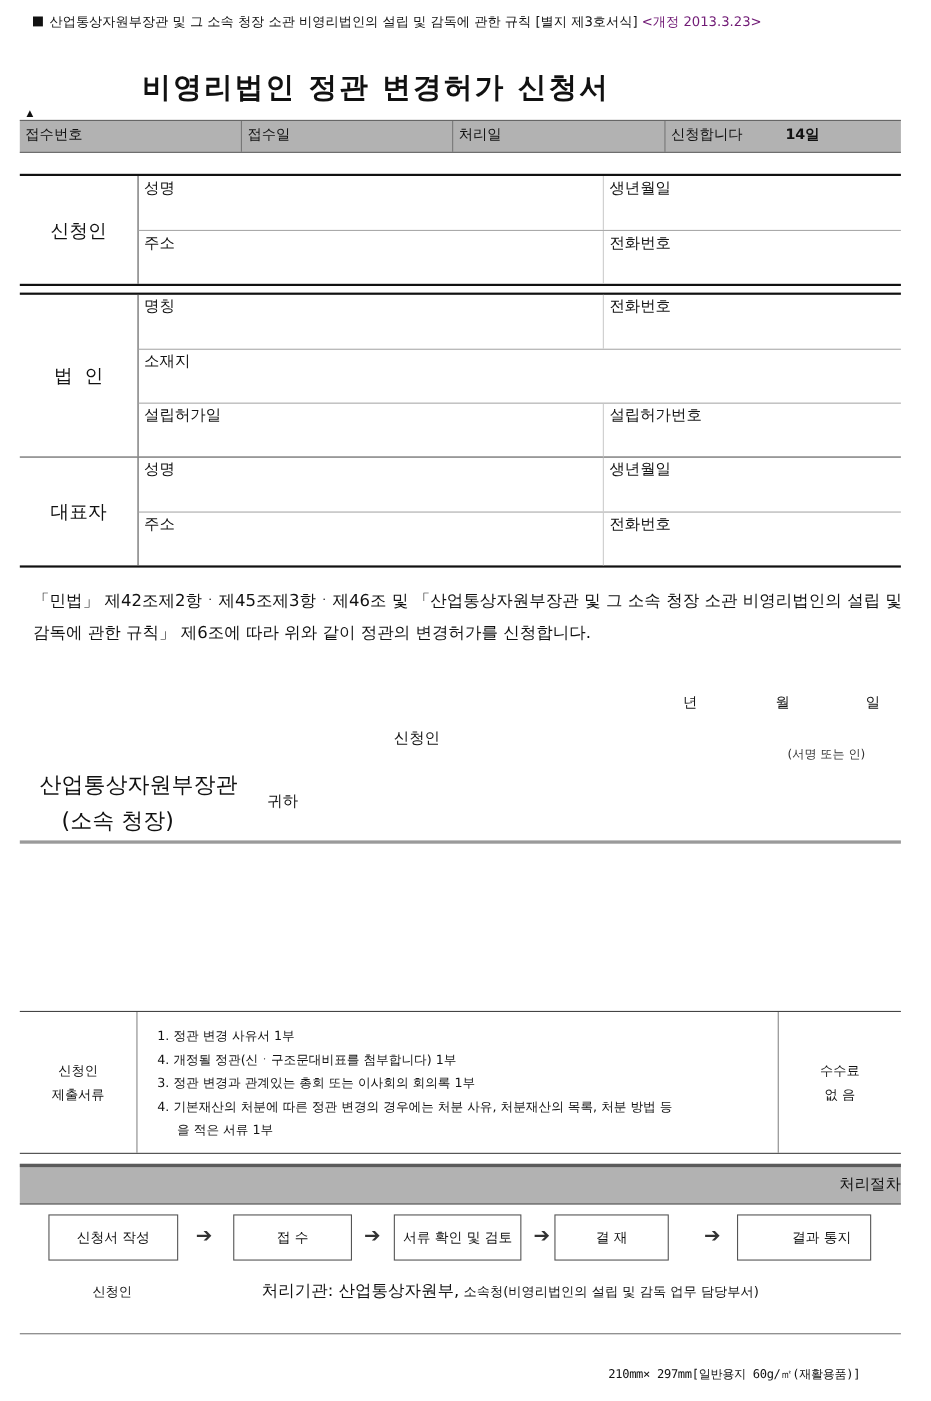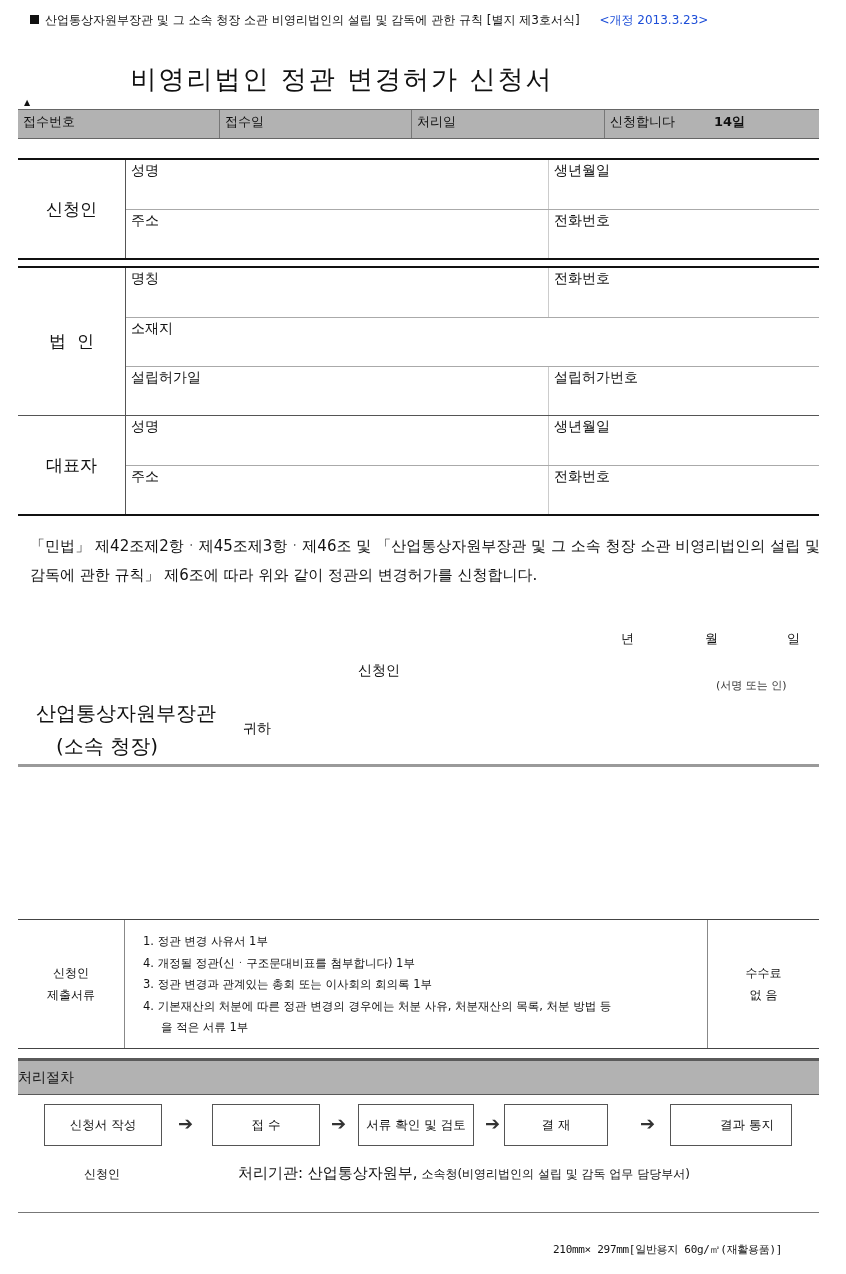--- a/index.html
+++ b/index.html
@@ -2,23 +2,23 @@
 <html><head>
 <meta charset="utf-8">
 <style>
   * { box-sizing: border-box; margin: 0; padding: 0; }
   html, body { width: 846px; height: 1274px; background: #ffffff; overflow: hidden; }
   body { position: relative; font-family: "DejaVu Sans", "Liberation Sans", sans-serif; color: #111; }
   .abs { position: absolute; }
 
   .header-note { left: 30px; top: 12px; font-size: 12px; color: #111; white-space: nowrap; }
   .header-note .square { display: inline-block; width: 9px; height: 9px; background: #111; margin-right: 6px; vertical-align: 0; }
-  .header-note .rev { color: #1d4ed8; margin-left: 16px; }
+  .header-note .rev { color: #701a75; }
 
-  .title { left: 0; width: 684px; top: 62px; text-align: center; font-size: 26px; font-weight: normal; letter-spacing: 2px; }
+  .title { left: 0; width: 684px; top: 62px; text-align: center; font-size: 26px; font-weight: bold; letter-spacing: 2px; }
   .dot { left: 24px; top: 98px; font-size: 8px; }
 
   
   .receipt { left: 18px; top: 109px; width: 801px; height: 30px; background: #b2b2b2; border-top: 1px solid #666; border-bottom: 1px solid #666; display: flex; }
   .receipt .cell { position: relative; height: 100%; font-size: 13px; padding: 3px 5px; border-left: 1px solid #777; }
   .receipt .cell:first-child { border-left: none; }
   .receipt .cell .val { position: absolute; left: 109px; top: 3px; font-weight: bold; font-size: 13px; }
 
   
   .sect { left: 18px; width: 801px; border-top: 2px solid #111; border-bottom: 2px solid #111; }
@@ -45,21 +45,21 @@
   .thick-sep { left: 18px; top: 764px; width: 801px; height: 3px; background: #9a9a9a; }
 
   
   .docs { left: 18px; top: 919px; width: 801px; height: 130px; border-top: 1px solid #444; border-bottom: 1px solid #444; display: flex; }
   .docs .dl { width: 107px; border-right: 1px solid #888; display: flex; flex-direction: column; align-items: center; justify-content: center; font-size: 12px; line-height: 22px; }
   .docs .dm { width: 583px; border-right: 1px solid #888; padding: 11px 0 0 18px; font-size: 11.5px; line-height: 21.5px; }
   .docs .dm .item { white-space: nowrap; }
   .docs .dm .cont { padding-left: 18px; }
   .docs .dr { flex: 1; display: flex; flex-direction: column; align-items: center; justify-content: center; font-size: 12px; line-height: 22px; }
 
-  .proc-head { left: 18px; top: 1058px; width: 801px; height: 37px; background: #b2b2b2; border-top: 3px solid #5a5a5a; border-bottom: 1px solid #5a5a5a; text-align: left; font-size: 14px; line-height: 32px; }
+  .proc-head { left: 18px; top: 1058px; width: 801px; height: 37px; background: #b2b2b2; border-top: 3px solid #5a5a5a; border-bottom: 1px solid #5a5a5a; text-align: right; font-size: 14px; line-height: 32px; }
 
   .step { top: 1104px; height: 42px; border: 1px solid #555; background: #fff; font-size: 12.5px; display: flex; align-items: center; justify-content: center; white-space: nowrap; }
   .arrow { top: 1113px; font-size: 18px; font-weight: bold; color: #333; }
 
   .actor1 { left: 84px; top: 1166px; font-size: 12px; }
   .actor2 { left: 238px; top: 1164px; font-size: 12px; white-space: nowrap; }
   .actor2 .big { font-size: 15px; }
 
   .bottom-line { left: 18px; top: 1212px; width: 801px; height: 1px; background: #777; }
   .paper-note { left: 553px; top: 1242px; font-size: 11px; font-family: "DejaVu Sans Mono", monospace; white-space: nowrap; letter-spacing: -0.3px; }

